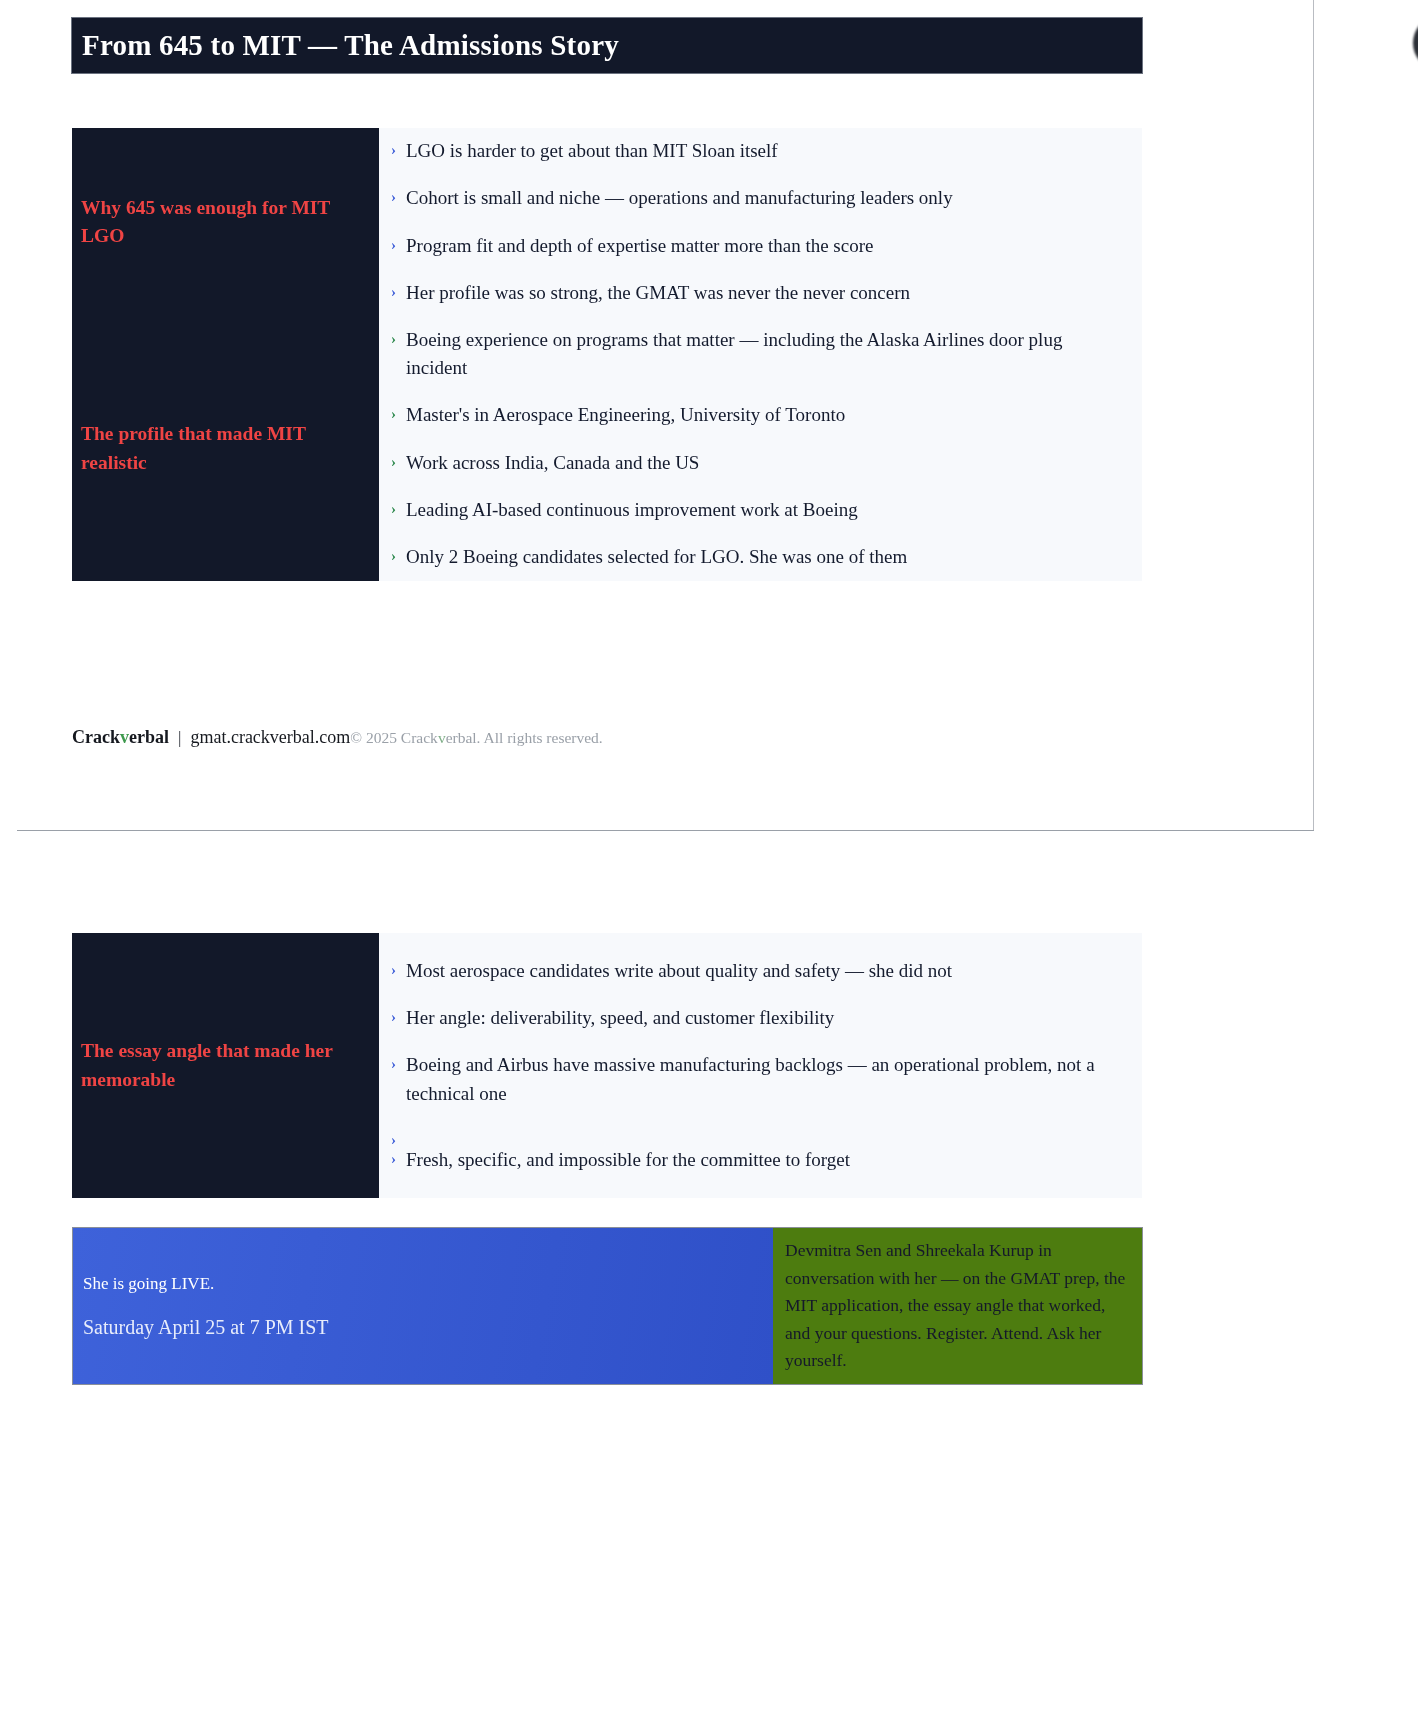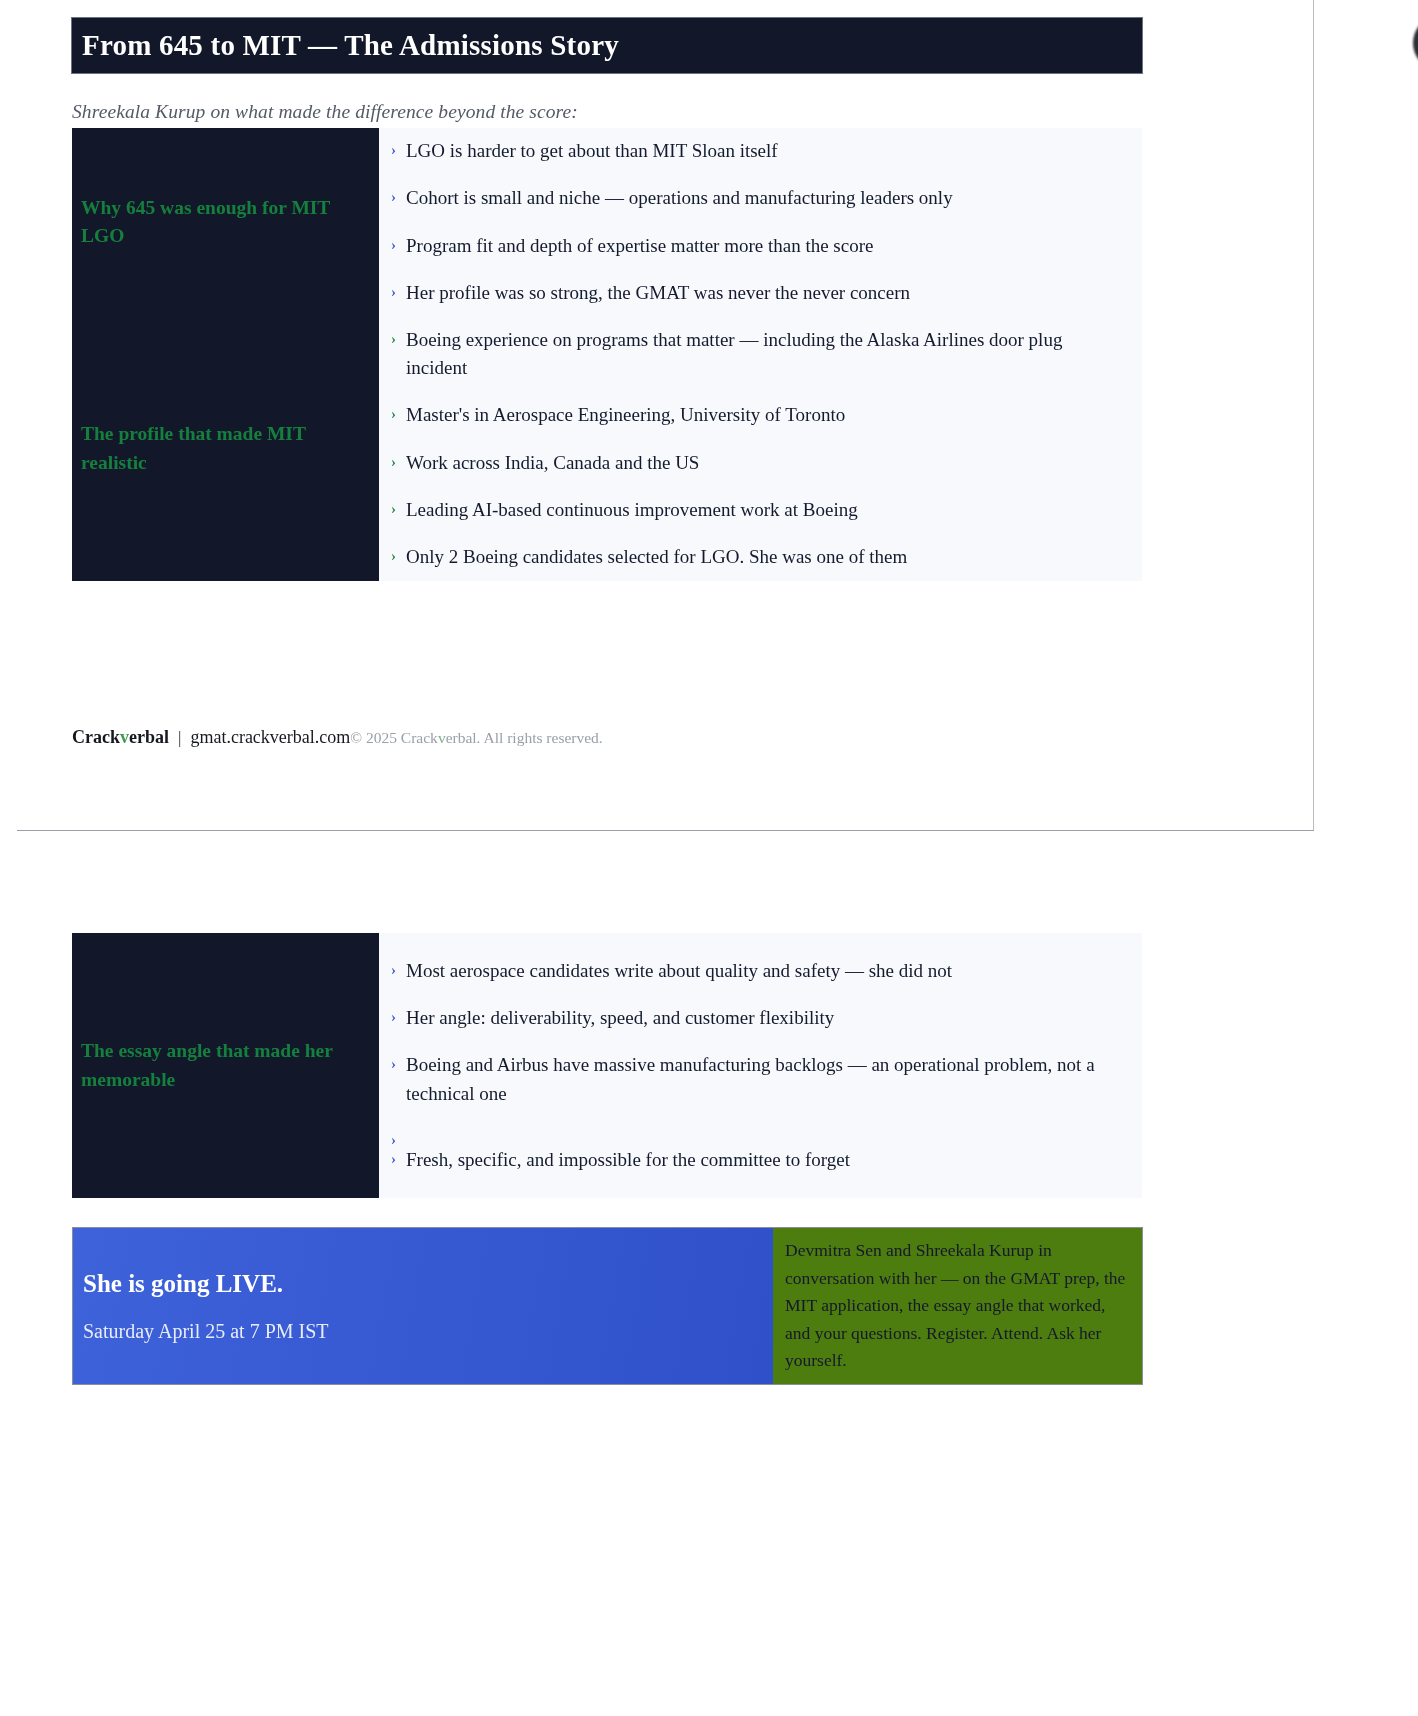--- a/index.html
+++ b/index.html
@@ -26,21 +26,21 @@
 
   .subtitle{
     position:absolute;left:55px;top:101px;
     font-style:italic;font-size:19.5px;color:#555b66;
     letter-spacing:0.1px;
   }
 
   
   .block{position:absolute;display:flex;align-items:stretch;}
   .label-cell{
-    background:#121829;color:#15803d;
+    background:#121829;color:#ef4444;
     width:307px;box-sizing:border-box;
     display:flex;align-items:center;
     padding:0 20px 0 9px;
   }
   .label-cell span{
     font-size:19.5px;font-weight:bold;line-height:1.45;
   }
   .bullets-cell{
     background:#f7f9fc;
     width:763px;box-sizing:border-box;
@@ -84,21 +84,21 @@
     display:flex;align-items:stretch;
     box-sizing:border-box;
     border:1px solid #8a8f99;
   }
   .cta-left{
     width:700px;box-sizing:border-box;
     background:linear-gradient(100deg,#3e62da 0%,#2f50c8 100%);
     padding:0 0 0 10px;
     display:flex;flex-direction:column;justify-content:center;
   }
-  .cta-head{color:#ffffff;font-size:25px;font-weight:bold;margin-bottom:22px;}
+  .cta-head{color:#ffffff;font-size:17px;font-weight:normal;margin-bottom:22px;}
   .cta-sub{color:#e7ecfb;font-size:20px;}
   .cta-right{
     flex:1;background:#4d7c0f;
     box-sizing:border-box;padding:15px 12px 15px 12px;
     display:flex;align-items:center;
   }
   .cta-right p{
     margin:0;font-size:17.5px;line-height:1.57;color:#15192a;
   }
 
@@ -116,21 +116,20 @@
 </style>
 </head>
 <body>
 
 <div class="page">
 
   <div class="title-bar">
     <div class="title">From 645 to MIT — The Admissions Story</div>
   </div>
 
-  <div class="subtitle">Shreekala Kurup on what made the difference beyond the score:</div>
 
   <div class="block" style="left:55px;top:128px;width:1071px;height:188px;">
     <div class="label-cell">
       <span>Why 645 was enough for MIT LGO</span>
     </div>
     <div class="bullets-cell">
       <div class="bullet">
         <span class="chev chev-blue">›</span>
         <span>LGO is harder to get about than MIT Sloan itself</span>
       </div>

